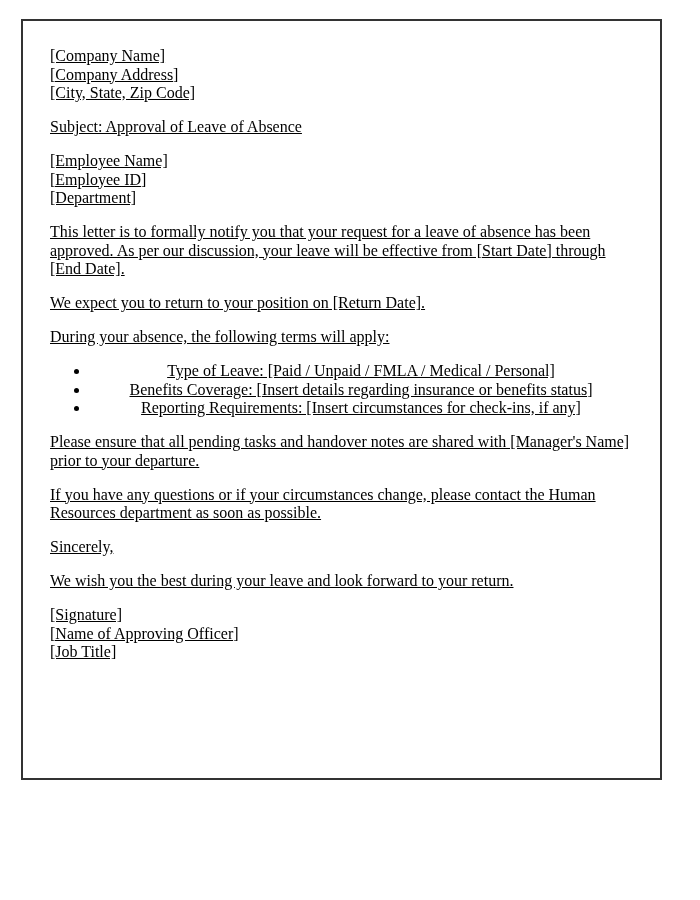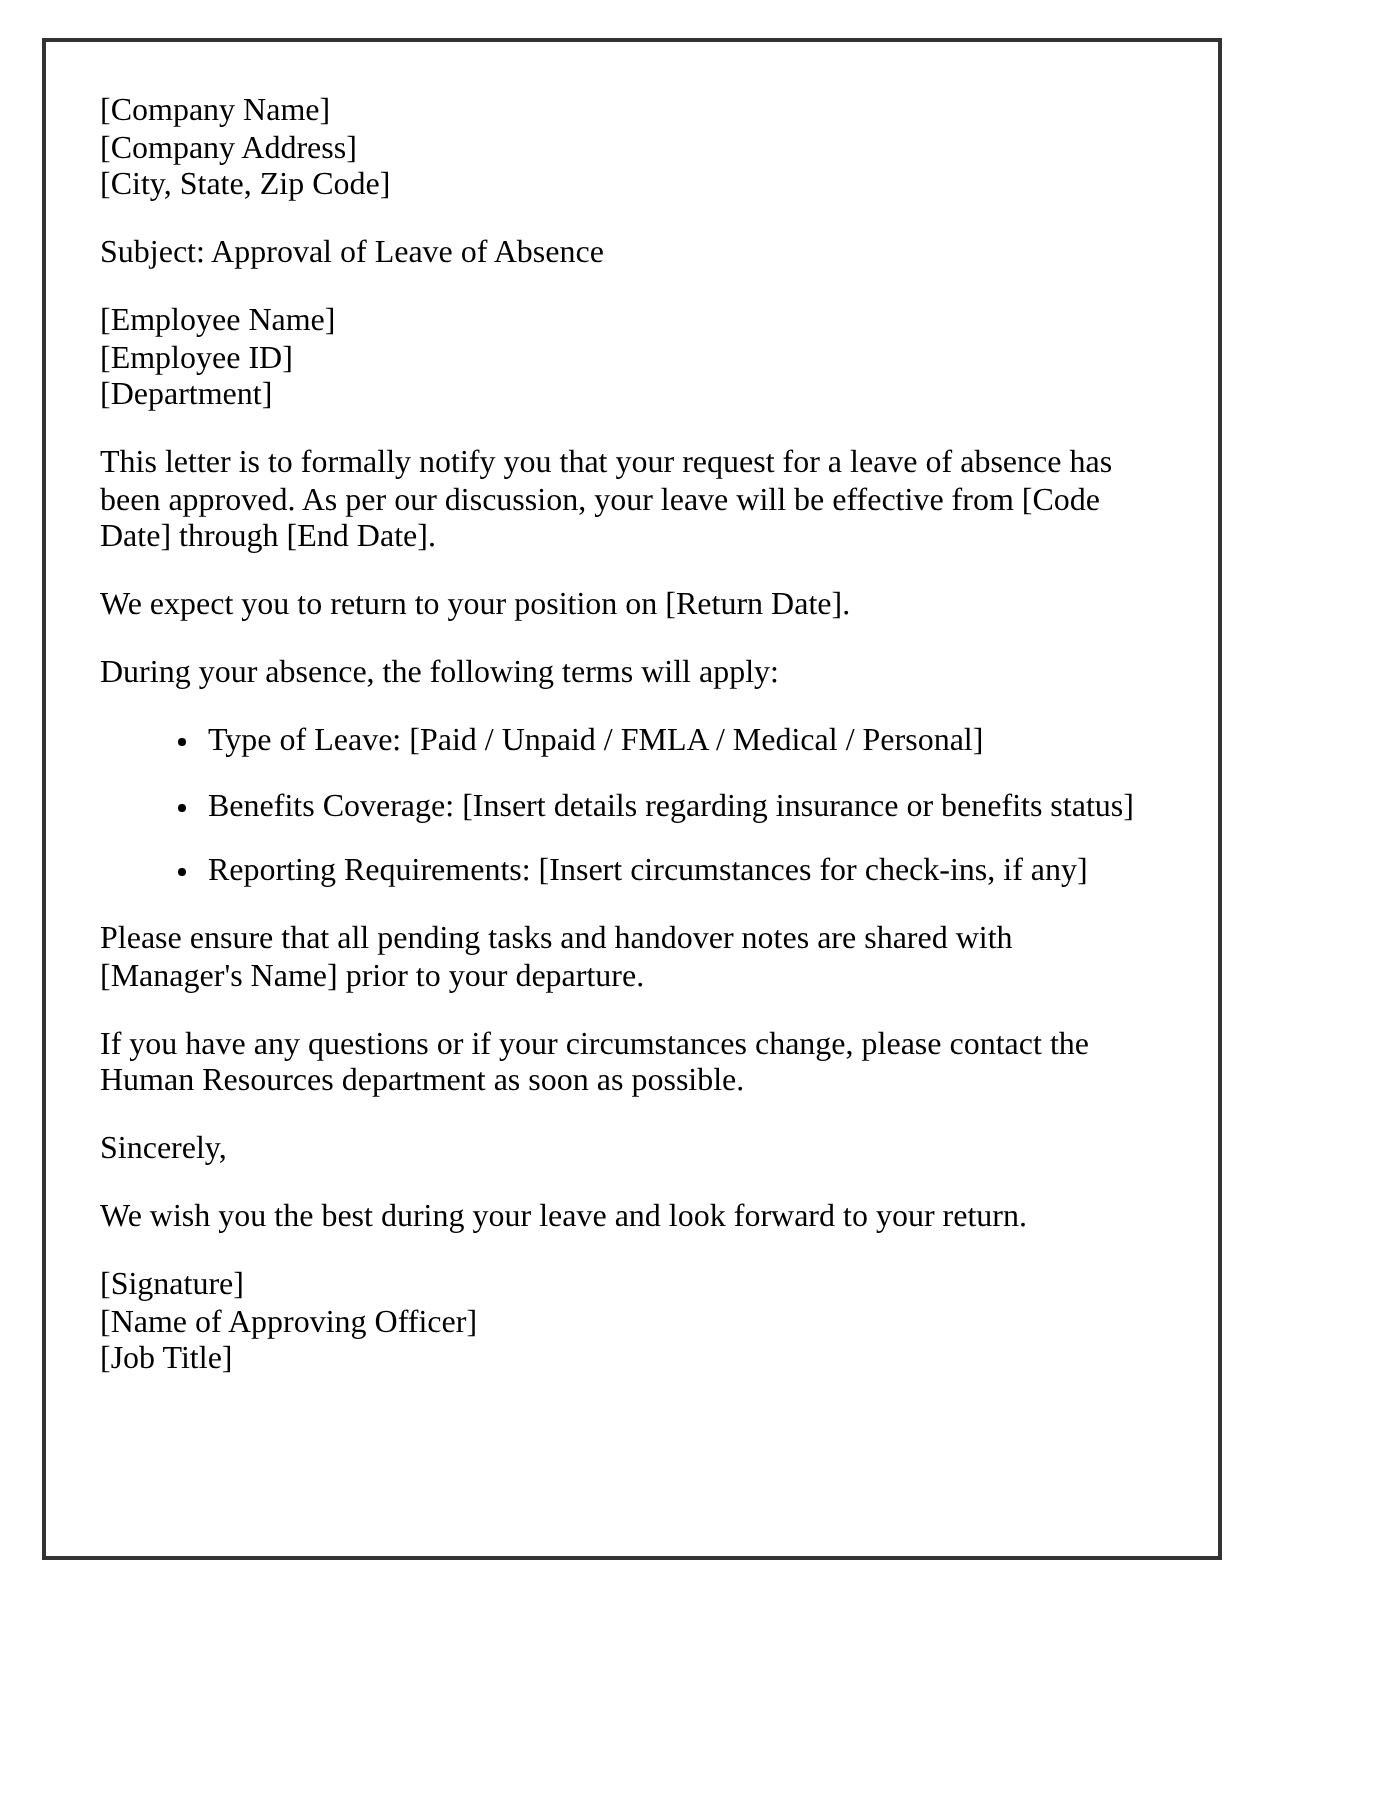--- a/index.html
+++ b/index.html
@@ -7,61 +7,63 @@
     padding: 0;
     width: 700px;
     height: 900px;
     background: #ffffff;
     font-family: "Liberation Serif", "DejaVu Serif", serif;
   }
   .letter-page {
     position: absolute;
     left: 21px;
     top: 19px;
-    width: 590px;
+    width: 641px;
     height: 761px;
     box-sizing: border-box;
     border: 2px solid #333333;
     background: #ffffff;
     padding: 26px 28px 28px 27px;
     overflow: hidden;
+    text-decoration: underline;
   }
   .letter-page, .letter-page p, .letter-page li, .letter-page div {
     font-size: 16px;
     line-height: 18.5px;
     color: #000000;
   }
   .para {
     margin: 0 0 15.5px 0;
   }
   .pre-line {
     white-space: pre-line;
   }
   ul.terms-list {
     margin: 0 0 15.5px 0;
     padding: 0 0 0 40px;
     list-style-type: disc;
   }
   ul.terms-list li {
-    margin: 14px;
+    margin: 0;
     padding: 0;
+    text-align: center;
   }
 </style>
 </head>
 <body>
 
 <div class="letter-page">
   <p class="para pre-line">[Company Name]
 [Company Address]
 [City, State, Zip Code]</p>
   <p class="para">Subject: Approval of Leave of Absence</p>
   <p class="para pre-line">[Employee Name]
 [Employee ID]
 [Department]</p>
-  <p class="para">This letter is to formally notify you that your request for a leave of absence has been approved. As per our discussion, your leave will be effective from [Code Date] through [End Date].</p>
+  <p class="para">This letter is to formally notify you that your request for a leave of absence has been approved. As per our discussion, your leave will be effective from [Start Date] through [End Date].</p>
   <p class="para">We expect you to return to your position on [Return Date].</p>
   <p class="para">During your absence, the following terms will apply:</p>
   <ul class="terms-list">
     <li>Type of Leave: [Paid / Unpaid / FMLA / Medical / Personal]</li>
     <li>Benefits Coverage: [Insert details regarding insurance or benefits status]</li>
     <li>Reporting Requirements: [Insert circumstances for check-ins, if any]</li>
   </ul>
   <p class="para">Please ensure that all pending tasks and handover notes are shared with [Manager's Name] prior to your departure.</p>
   <p class="para">If you have any questions or if your circumstances change, please contact the Human Resources department as soon as possible.</p>
   <p class="para">Sincerely,</p>

